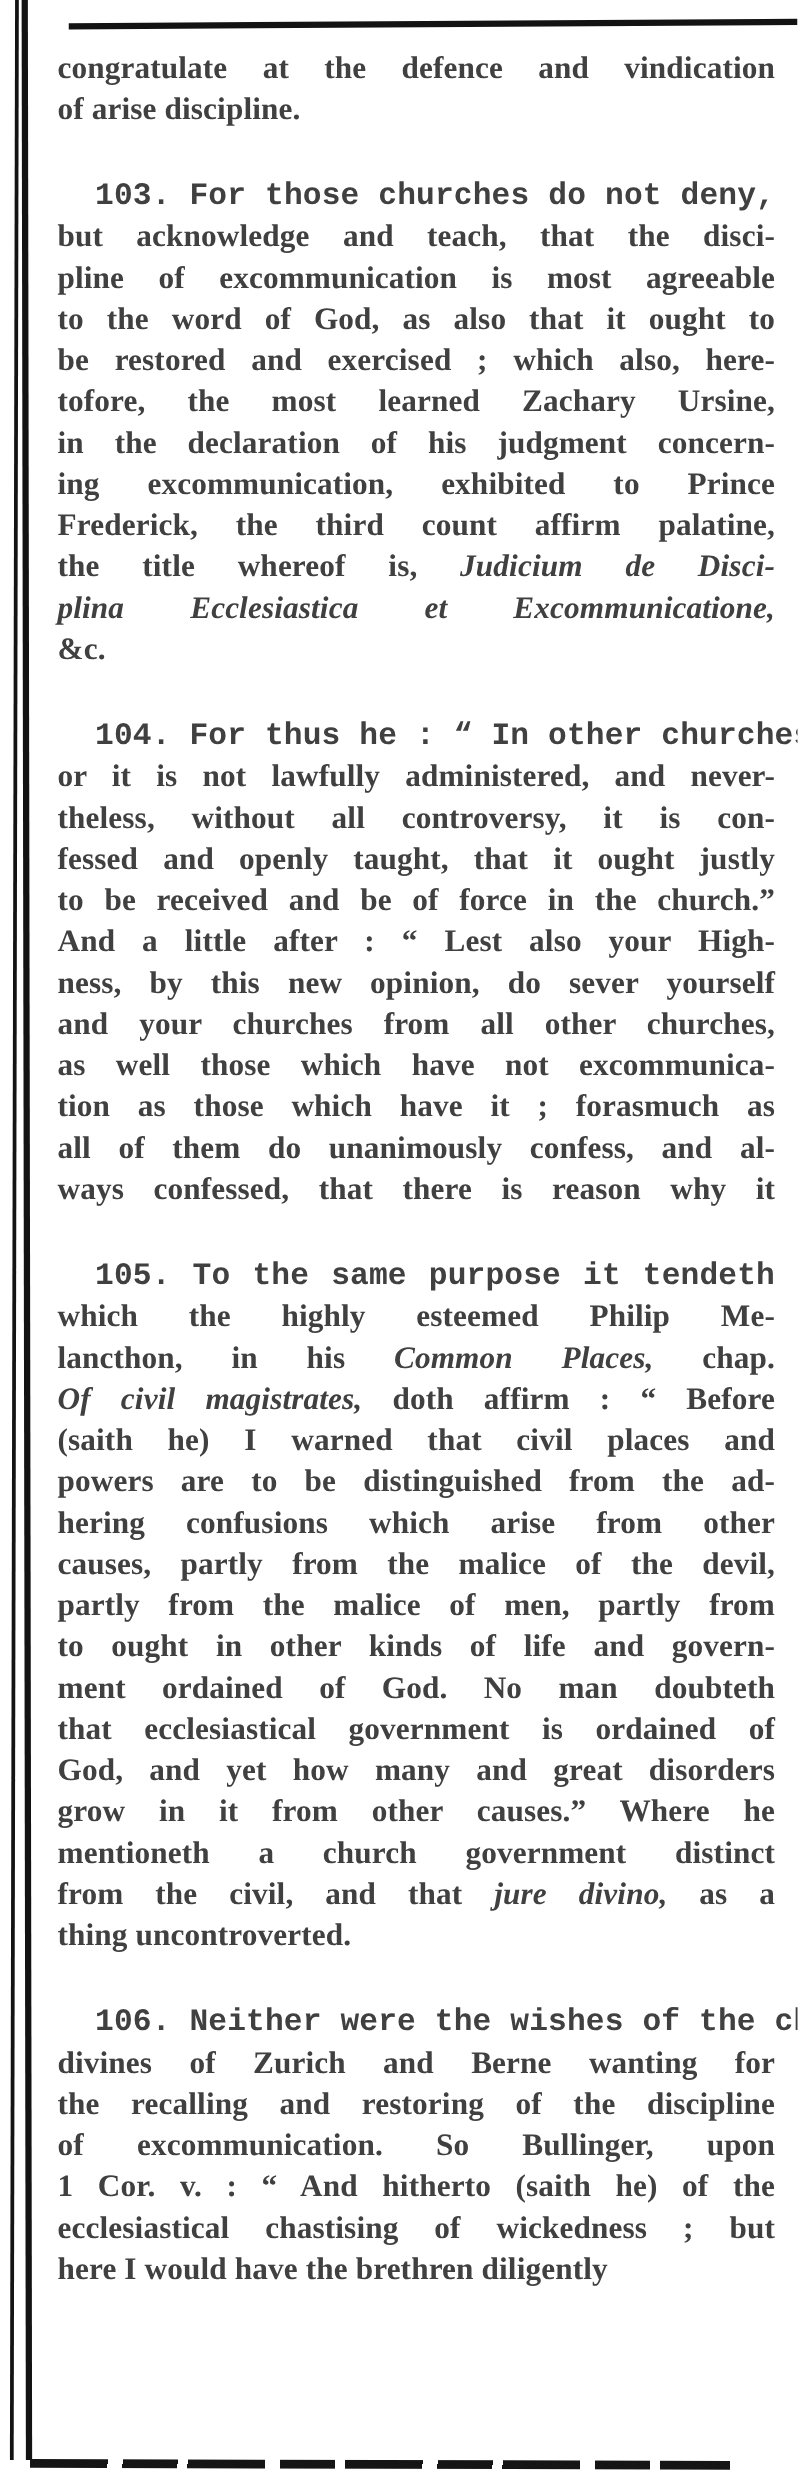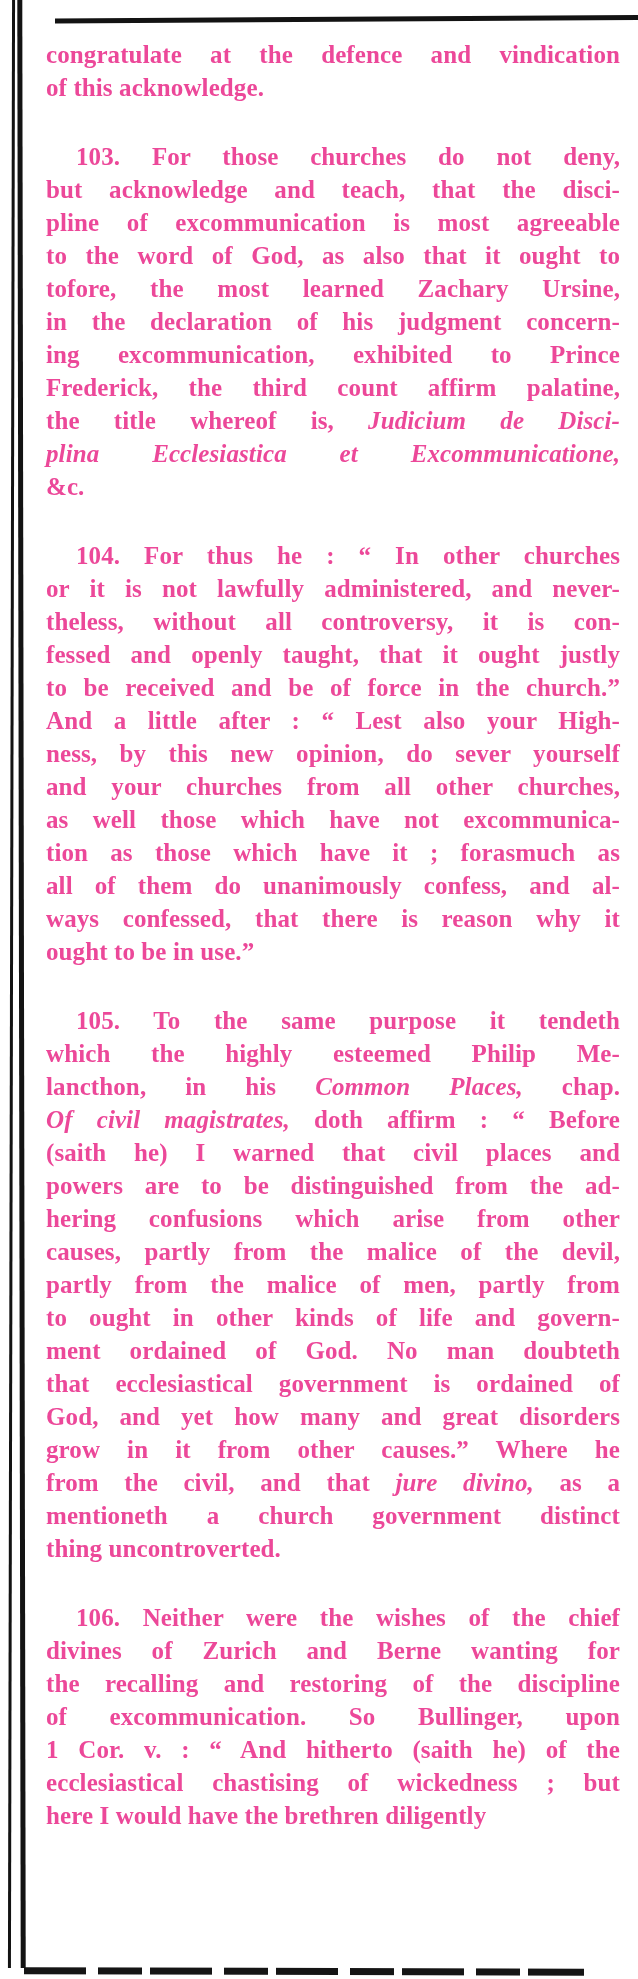--- a/index.html
+++ b/index.html
@@ -50,21 +50,21 @@
       rgba(0,0,0,0) 118px, rgba(0,0,0,0) 126px);
     transform: rotate(0.15deg);
   }
 
   
   #text-block {
     position: absolute;
     left: 46px;
     top: 38px;
     width: 574px;
-    color: #ec4899;
+    color: #404040;
   }
   .paragraph {
     margin: 0 0 36px 0;
   }
   .paragraph:last-child { margin-bottom: 12px; }
   .line {
     height: 33px;
     line-height: 33px;
     font-size: 25px;
     font-weight: bold;
@@ -73,40 +73,42 @@
     text-align-last: justify;
     overflow: visible;
     white-space: nowrap;
   }
   .line.last {
     text-align-last: left;
     white-space: normal;
   }
   .line.indent {
     text-indent: 30px;
+    font-family: Liberation Mono, monospace;
   }
   .seg { font-style: normal; }
   .seg.italic { font-style: italic; }
 </style>
 </head>
 <body>
 
 <div id="binding-rule-outer" class="rule-vert"></div>
 <div id="binding-rule-inner" class="rule-vert"></div>
 <div id="top-rule"></div>
 <div id="text-block">
     <div class="paragraph">
       <div class="line"><span class="seg">congratulate at the defence and vindication</span></div>
-      <div class="line last"><span class="seg">of this acknowledge.</span></div>
+      <div class="line last"><span class="seg">of arise discipline.</span></div>
     </div>
     <div class="paragraph">
       <div class="line indent"><span class="seg">103. For those churches do not deny,</span></div>
       <div class="line"><span class="seg">but acknowledge and teach, that the disci-</span></div>
       <div class="line"><span class="seg">pline of excommunication is most agreeable</span></div>
       <div class="line"><span class="seg">to the word of God, as also that it ought to</span></div>
+      <div class="line"><span class="seg">be restored and exercised ; which also, here-</span></div>
       <div class="line"><span class="seg">tofore, the most learned Zachary Ursine,</span></div>
       <div class="line"><span class="seg">in the declaration of his judgment concern-</span></div>
       <div class="line"><span class="seg">ing excommunication, exhibited to Prince</span></div>
       <div class="line"><span class="seg">Frederick, the third count affirm palatine,</span></div>
       <div class="line"><span class="seg">the title whereof is, </span><span class="seg italic">Judicium de Disci-</span></div>
       <div class="line"><span class="seg italic">plina Ecclesiastica et Excommunicatione,</span></div>
       <div class="line last"><span class="seg">&amp;c.</span></div>
     </div>
     <div class="paragraph">
       <div class="line indent"><span class="seg">104. For thus he : “ In other churches</span></div>
@@ -114,39 +116,38 @@
       <div class="line"><span class="seg">theless, without all controversy, it is con-</span></div>
       <div class="line"><span class="seg">fessed and openly taught, that it ought justly</span></div>
       <div class="line"><span class="seg">to be received and be of force in the church.”</span></div>
       <div class="line"><span class="seg">And a little after : “ Lest also your High-</span></div>
       <div class="line"><span class="seg">ness, by this new opinion, do sever yourself</span></div>
       <div class="line"><span class="seg">and your churches from all other churches,</span></div>
       <div class="line"><span class="seg">as well those which have not excommunica-</span></div>
       <div class="line"><span class="seg">tion as those which have it ; forasmuch as</span></div>
       <div class="line"><span class="seg">all of them do unanimously confess, and al-</span></div>
       <div class="line"><span class="seg">ways confessed, that there is reason why it</span></div>
-      <div class="line last"><span class="seg">ought to be in use.”</span></div>
     </div>
     <div class="paragraph">
       <div class="line indent"><span class="seg">105. To the same purpose it tendeth</span></div>
       <div class="line"><span class="seg">which the highly esteemed Philip Me-</span></div>
       <div class="line"><span class="seg">lancthon, in his </span><span class="seg italic">Common Places,</span><span class="seg"> chap.</span></div>
       <div class="line"><span class="seg italic">Of civil magistrates,</span><span class="seg"> doth affirm : “ Before</span></div>
       <div class="line"><span class="seg">(saith he) I warned that civil places and</span></div>
       <div class="line"><span class="seg">powers are to be distinguished from the ad-</span></div>
       <div class="line"><span class="seg">hering confusions which arise from other</span></div>
       <div class="line"><span class="seg">causes, partly from the malice of the devil,</span></div>
       <div class="line"><span class="seg">partly from the malice of men, partly from</span></div>
       <div class="line"><span class="seg">to ought in other kinds of life and govern-</span></div>
       <div class="line"><span class="seg">ment ordained of God.  No man doubteth</span></div>
       <div class="line"><span class="seg">that ecclesiastical government is ordained of</span></div>
       <div class="line"><span class="seg">God, and yet how many and great disorders</span></div>
       <div class="line"><span class="seg">grow in it from other causes.”  Where he</span></div>
+      <div class="line"><span class="seg">mentioneth a church government distinct</span></div>
       <div class="line"><span class="seg">from the civil, and that </span><span class="seg italic">jure divino,</span><span class="seg"> as a</span></div>
-      <div class="line"><span class="seg">mentioneth a church government distinct</span></div>
       <div class="line last"><span class="seg">thing uncontroverted.</span></div>
     </div>
     <div class="paragraph">
       <div class="line indent"><span class="seg">106. Neither were the wishes of the chief</span></div>
       <div class="line"><span class="seg">divines of Zurich and Berne wanting for</span></div>
       <div class="line"><span class="seg">the recalling and restoring of the discipline</span></div>
       <div class="line"><span class="seg">of excommunication.  So Bullinger, upon</span></div>
       <div class="line"><span class="seg">1 Cor. v. : “ And hitherto (saith he) of the</span></div>
       <div class="line"><span class="seg">ecclesiastical chastising of wickedness ; but</span></div>
       <div class="line last"><span class="seg">here I would have the brethren diligently</span></div>

